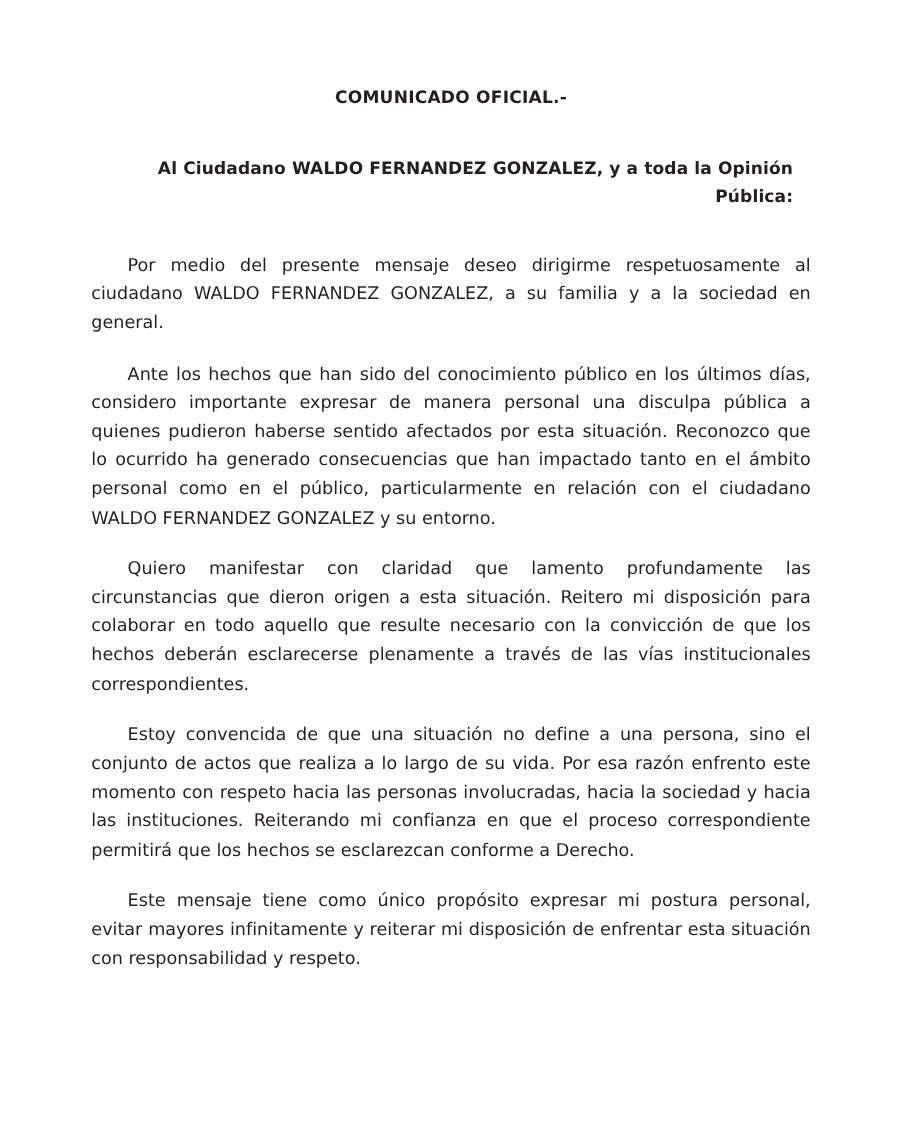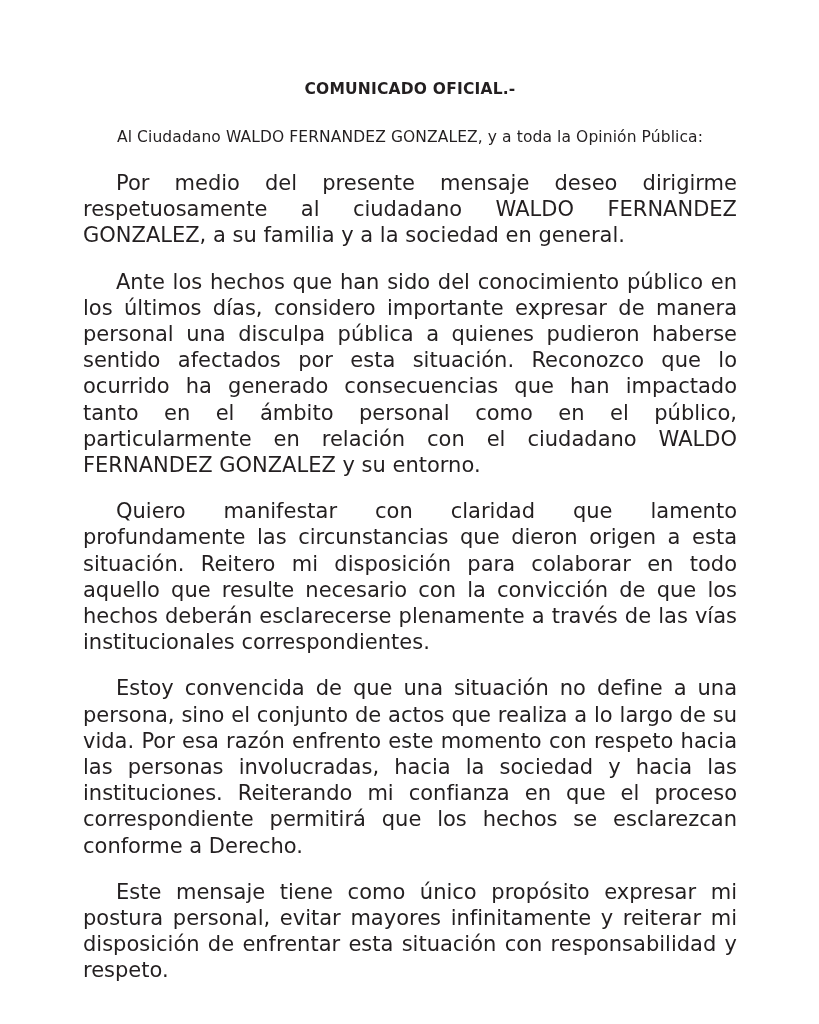--- a/index.html
+++ b/index.html
@@ -31,32 +31,32 @@
   .doc-title {
     text-align: center;
     font-weight: bold;
     font-size: 15.5px;
     line-height: 26px;
     letter-spacing: 0.2px;
     margin: 0;
     padding-top: 76px;
   }
   .doc-addressee {
-    text-align: center;
-    font-weight: normal;
+    text-align: right;
+    font-weight: bold;
     font-size: 15.5px;
     line-height: 26px;
     letter-spacing: 0.1px;
-    margin: 0;
+    margin: 16px;
     padding-top: 22px;
   }
   .para {
     text-align: justify;
     text-justify: inter-word;
-    font-size: 21px;
+    font-size: 16px;
     line-height: 26.2px;
     margin: 0;
     padding-top: 20px;
     text-indent: 33px;
     white-space: pre-wrap;
     hyphens: none;
   }
   .para:first-of-type {
     padding-top: 24px;
   }

